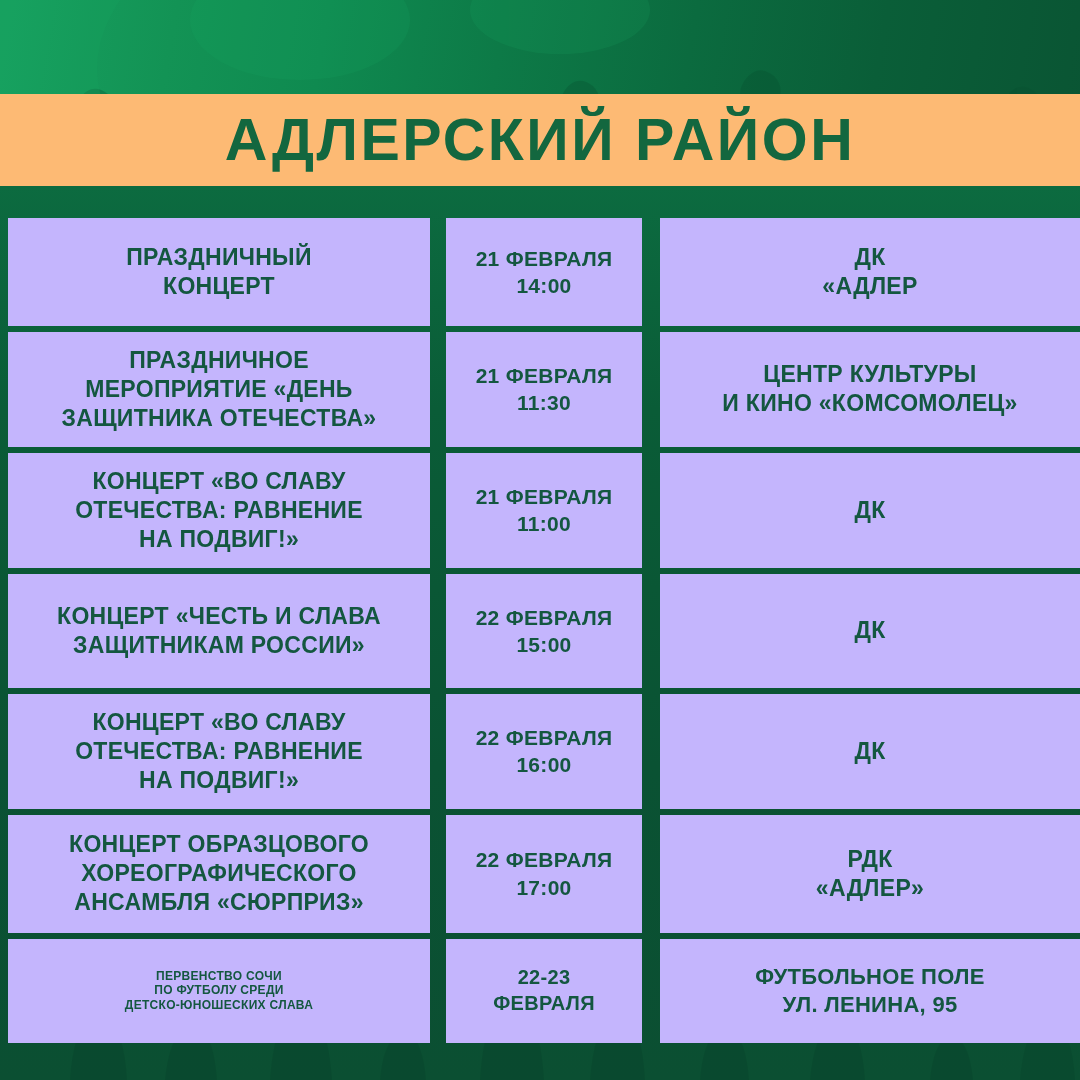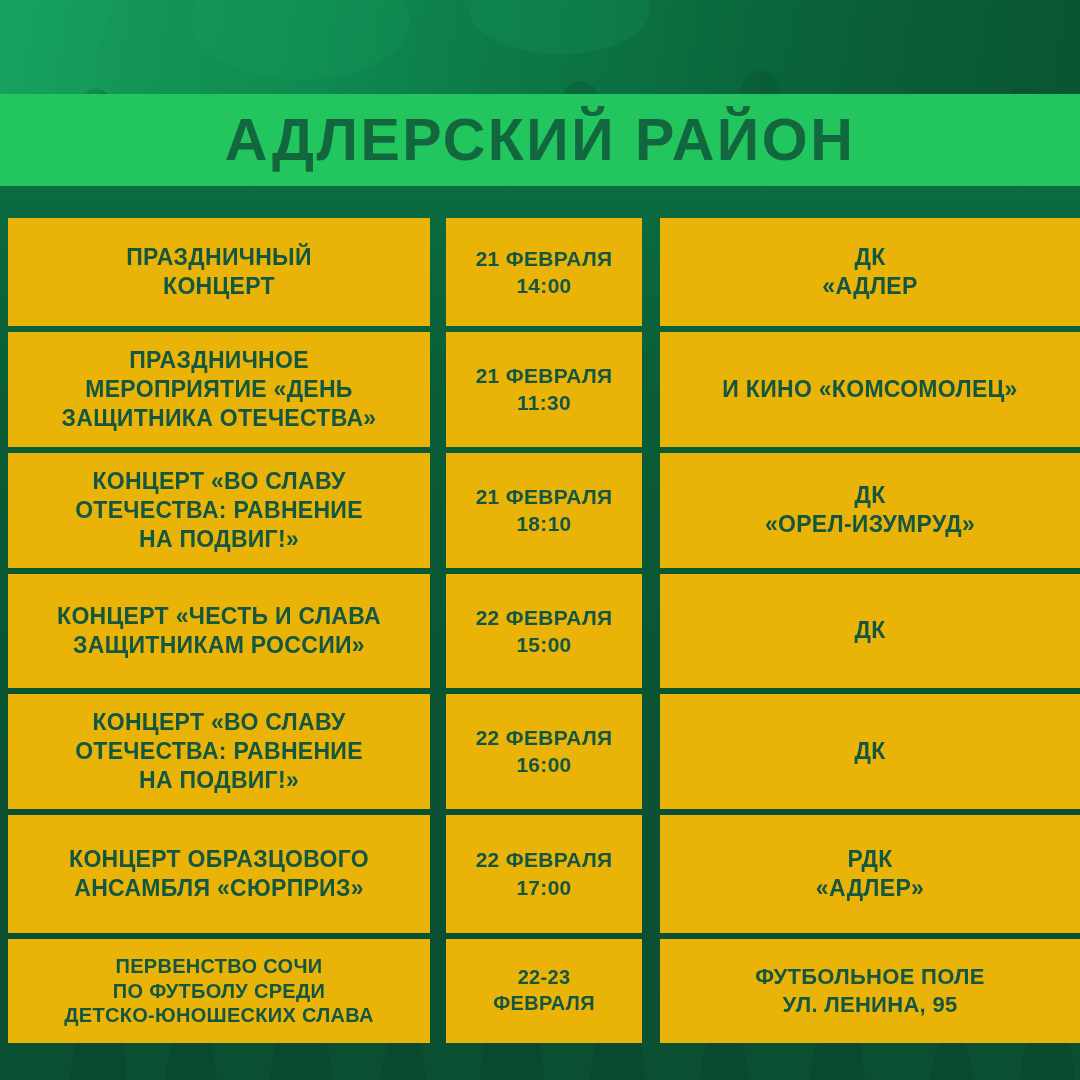--- a/index.html
+++ b/index.html
@@ -55,21 +55,21 @@
     opacity: .5;
   }
   .bg-lower-crowd svg { display:block; width:100%; height:100%; }
 
   
   .title-banner {
     position: absolute;
     left: 0; right: 0;
     top: 94px;
     height: 92px;
-    background: #22c55e;
+    background: #fdba74;
     display: flex;
     align-items: center;
     justify-content: center;
     z-index: 5;
   }
   .title-text {
     color: #13673f;
     font-size: 59px;
     font-weight: 700;
     letter-spacing: 2.5px;
@@ -86,21 +86,21 @@
     display: flex;
     flex-direction: column;
     row-gap: 6px;
   }
   .row {
     display: grid;
     grid-template-columns: 430px 8px 204px 10px 1fr;
     align-items: stretch;
   }
   .cell {
-    background: #eab308;
+    background: #c4b5fd;
     color: #145740;
     display: flex;
     align-items: center;
     justify-content: center;
     text-align: center;
     font-weight: 700;
     letter-spacing: .3px;
     padding: 14px 16px;
     box-sizing: border-box;
     margin-left: 8px;
@@ -113,21 +113,21 @@
 
   .row-1 .cell { min-height: 108px; }
   .row-2 .cell { min-height: 114px; }
   .row-3 .cell { min-height: 113px; }
   .row-4 .cell { min-height: 114px; }
   .row-5 .cell { min-height: 113px; }
   .row-6 .cell { min-height: 118px; }
   .row-7 .cell { min-height: 104px; }
 
   
-  .row-7 .cell-event { font-size: 20px; line-height: 1.22; }
+  .row-7 .cell-event { font-size: 12px; line-height: 1.22; }
   .row-7 .cell-date  { font-size: 20px; line-height: 1.28; }
   .row-7 .cell-venue { font-size: 22px; line-height: 1.24; }
 
   .cell span { display: block; }
 </style>
 </head>
 <body>
 
 <div id="poster">
 
@@ -215,45 +215,45 @@
       <div class="gap"></div>
       <div class="cell cell-date">
         <div>
           <span>21 ФЕВРАЛЯ</span>
           <span>11:30</span>
         </div>
       </div>
       <div class="gap"></div>
       <div class="cell cell-venue">
         <div>
+          <span>ЦЕНТР КУЛЬТУРЫ</span>
           <span>И КИНО «КОМСОМОЛЕЦ»</span>
         </div>
       </div>
     </div>
 
     <div class="row row-3">
       <div class="cell cell-event">
         <div>
           <span>КОНЦЕРТ «ВО СЛАВУ</span>
           <span>ОТЕЧЕСТВА: РАВНЕНИЕ</span>
           <span>НА ПОДВИГ!»</span>
         </div>
       </div>
       <div class="gap"></div>
       <div class="cell cell-date">
         <div>
           <span>21 ФЕВРАЛЯ</span>
-          <span>18:10</span>
+          <span>11:00</span>
         </div>
       </div>
       <div class="gap"></div>
       <div class="cell cell-venue">
         <div>
           <span>ДК</span>
-          <span>«ОРЕЛ-ИЗУМРУД»</span>
         </div>
       </div>
     </div>
 
     <div class="row row-4">
       <div class="cell cell-event">
         <div>
           <span>КОНЦЕРТ «ЧЕСТЬ И СЛАВА</span>
           <span>ЗАЩИТНИКАМ РОССИИ»</span>
         </div>
@@ -293,20 +293,21 @@
         <div>
           <span>ДК</span>
         </div>
       </div>
     </div>
 
     <div class="row row-6">
       <div class="cell cell-event">
         <div>
           <span>КОНЦЕРТ ОБРАЗЦОВОГО</span>
+          <span>ХОРЕОГРАФИЧЕСКОГО</span>
           <span>АНСАМБЛЯ «СЮРПРИЗ»</span>
         </div>
       </div>
       <div class="gap"></div>
       <div class="cell cell-date">
         <div>
           <span>22 ФЕВРАЛЯ</span>
           <span>17:00</span>
         </div>
       </div>

